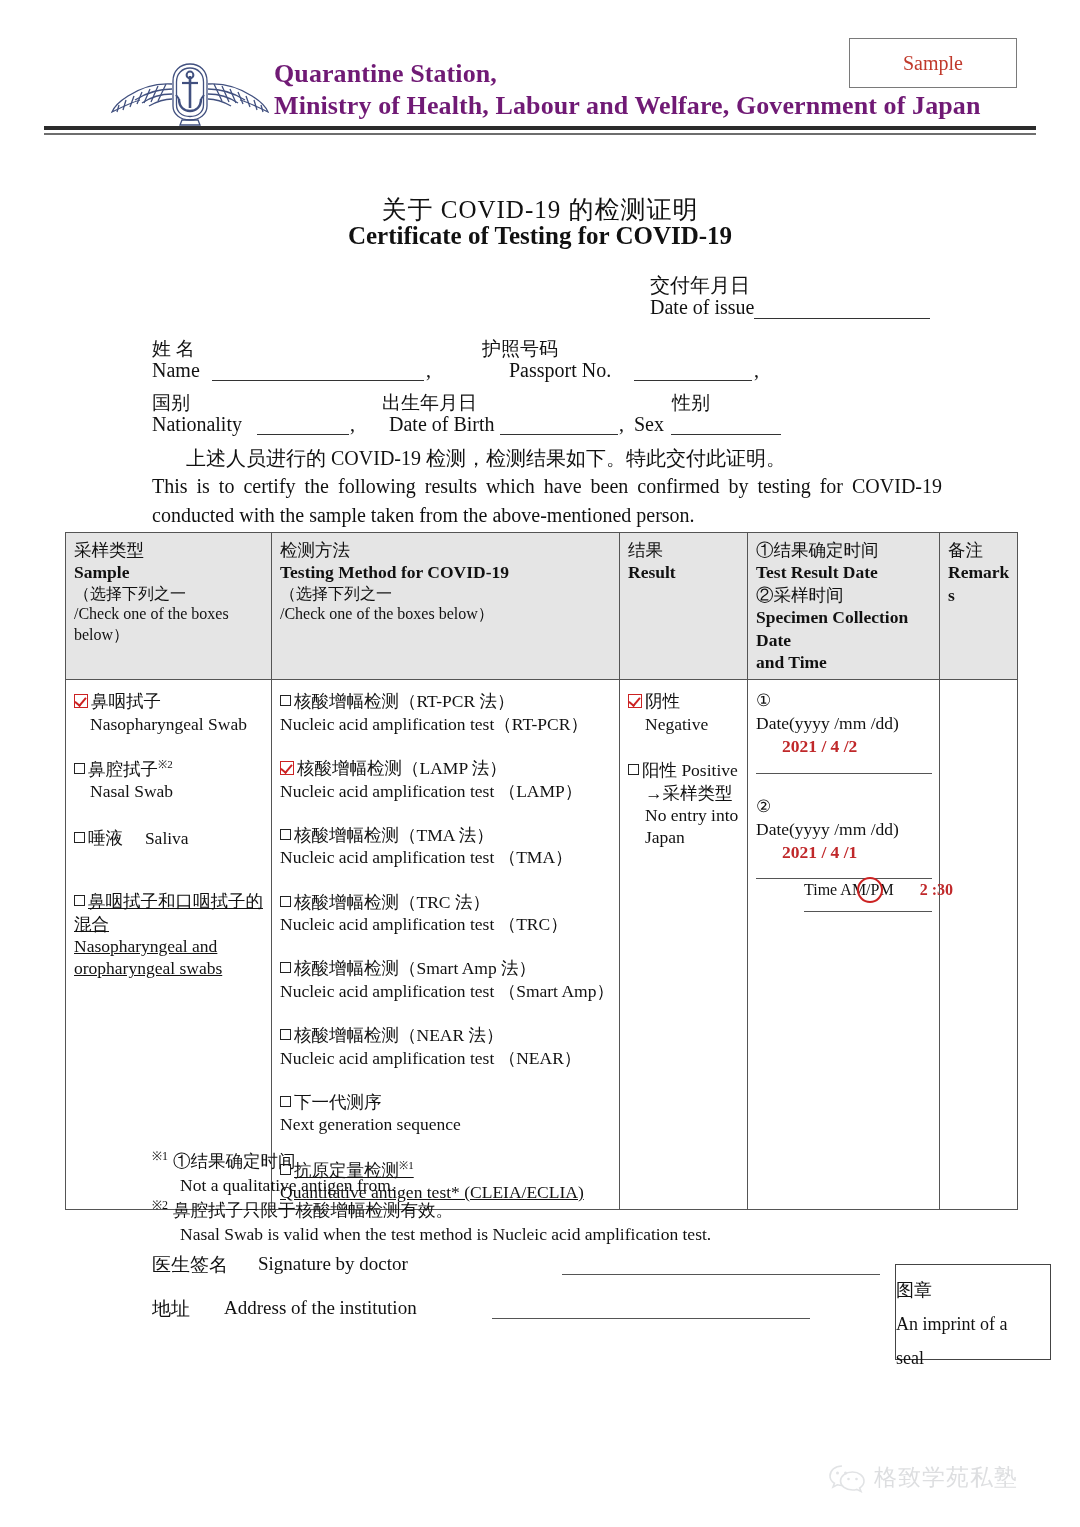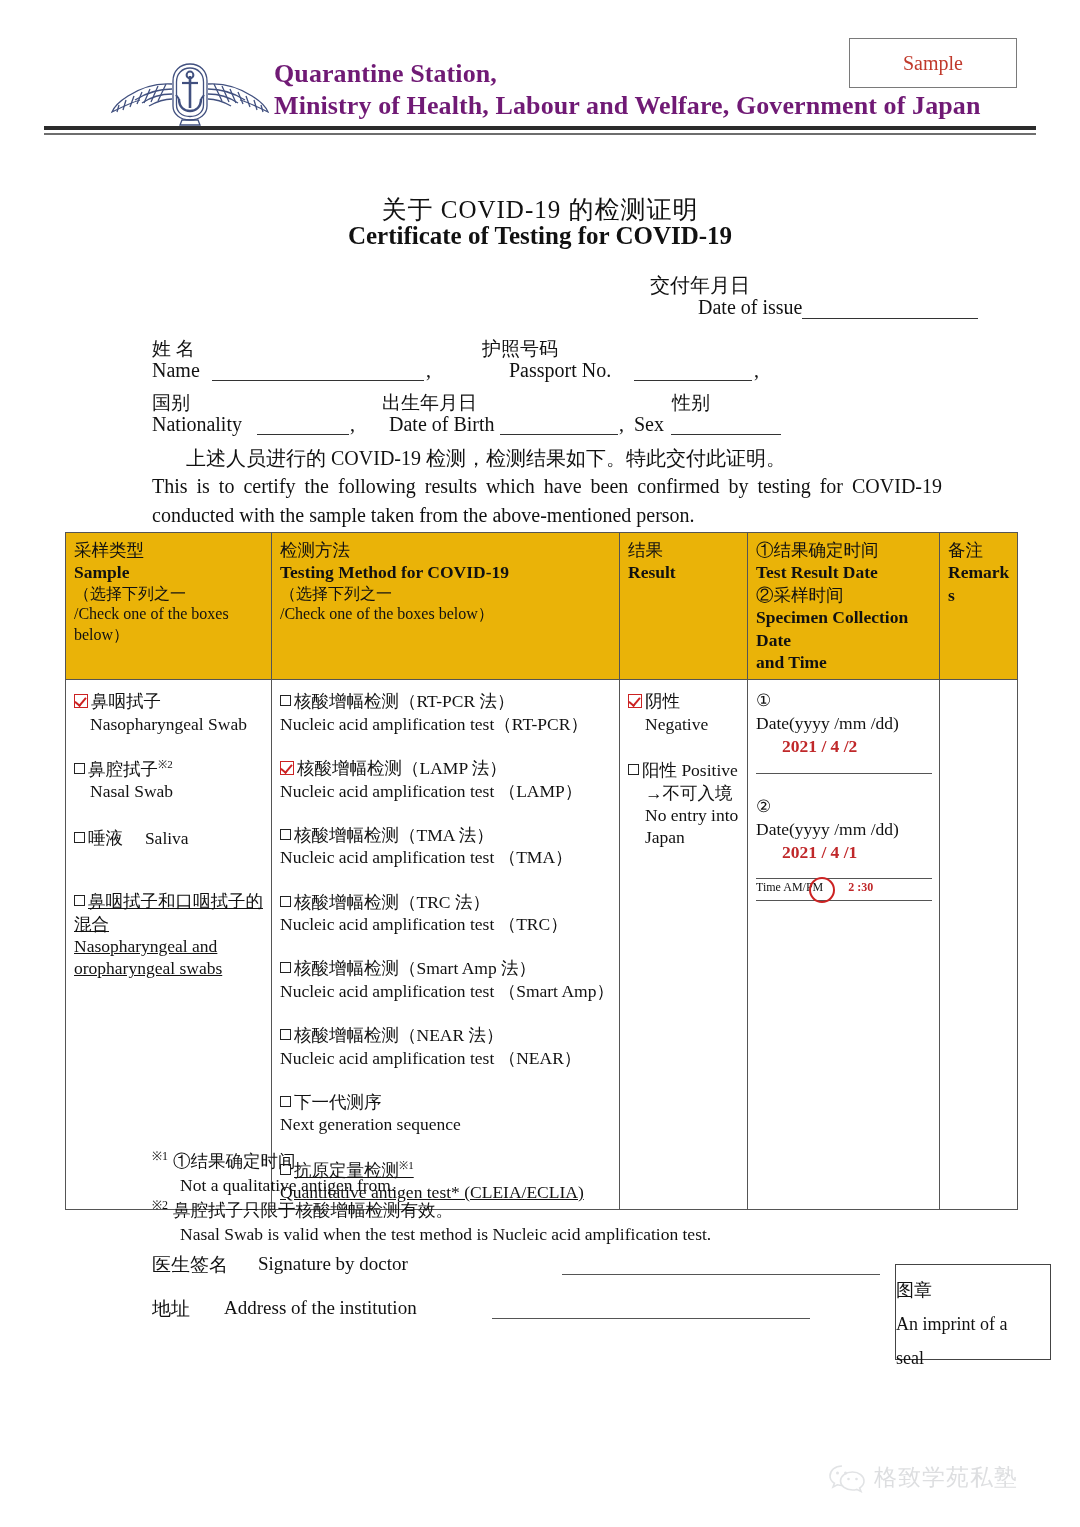--- a/index.html
+++ b/index.html
@@ -92,21 +92,21 @@
     position: absolute;
     left: 650px; top: 272px;
     font-size: 20px;
   }
   .issue-en-row {
     position: absolute;
     left: 650px; top: 296px;
     display: flex;
     align-items: flex-end;
   }
-  .issue-en { font-size: 20px; margin-left: 48px; }
+  .issue-en { font-size: 20px; }
   .blank-line { border-bottom: 1.4px solid #333; height: 19px; }
 
   
   .ident { position: absolute; left: 152px; top: 336px; width: 800px; }
   .ident-row { position: relative; height: 24px; }
   .lbl { font-size: 20px; }
   .cn { font-size: 19px; }
 
   .abs { position: absolute; }
 
@@ -132,21 +132,21 @@
   .tbl td, .tbl th {
     border: 1.3px solid #555;
     vertical-align: top;
     padding: 6px 7px 6px 8px;
     font-size: 17px;
     line-height: 1.28;
     font-weight: normal;
     text-align: left;
   }
   .tbl thead td {
-    background: #eab308;
+    background: #e5e5e5;
     font-size: 17px;
   }
   .c1 { width: 206px; }
   .c2 { width: 348px; }
   .c3 { width: 128px; }
   .c4 { width: 192px; }
   .c5 { width: 78px; }
 
   .hdr-cn { font-size: 17.5px; }
   .hdr-en { font-size: 17.5px; font-weight: bold; }
@@ -202,24 +202,25 @@
     border-bottom: 1.2px solid #555;
     display: block;
     padding-left: 26px;
     padding-bottom: 15px;
     margin-top: 1px;
     font-size: 17.5px;
   }
   .ampm-row {
     position: relative;
     border-bottom: 1.2px solid #555;
-    padding-bottom: 4px;
+    padding-bottom: 10px;
     margin-top: 1px;
-    font-size: 12px;
+    font-size: 16px;
     white-space: nowrap;
+    margin-left: 48px;
   }
   .pm-circle {
     position: absolute;
     left: 53px; top: -3px;
     width: 26px; height: 26px;
     border: 2px solid #cc2222;
     border-radius: 50%;
     box-sizing: border-box;
   }
 
@@ -478,21 +479,21 @@
         </div>
       </td>
 
       <td style="padding-top:10px">
         <div class="res-blk" style="margin-bottom:24px">
           <div><span class="box-checked"></span><span>阴性</span></div>
           <div class="ind">Negative</div>
         </div>
         <div class="res-blk">
           <div><span class="box-empty"></span><span>阳性 Positive</span></div>
-          <div class="ind">→不可入境</div>
+          <div class="ind">→采样类型</div>
           <div class="ind">No entry into</div>
           <div class="ind">Japan</div>
         </div>
       </td>
 
       <td style="padding-top:10px">
         <div class="dt">
           <div class="circnum">①</div>
           <div>Date(yyyy /mm /dd)</div>
           <div class="fill-line">

